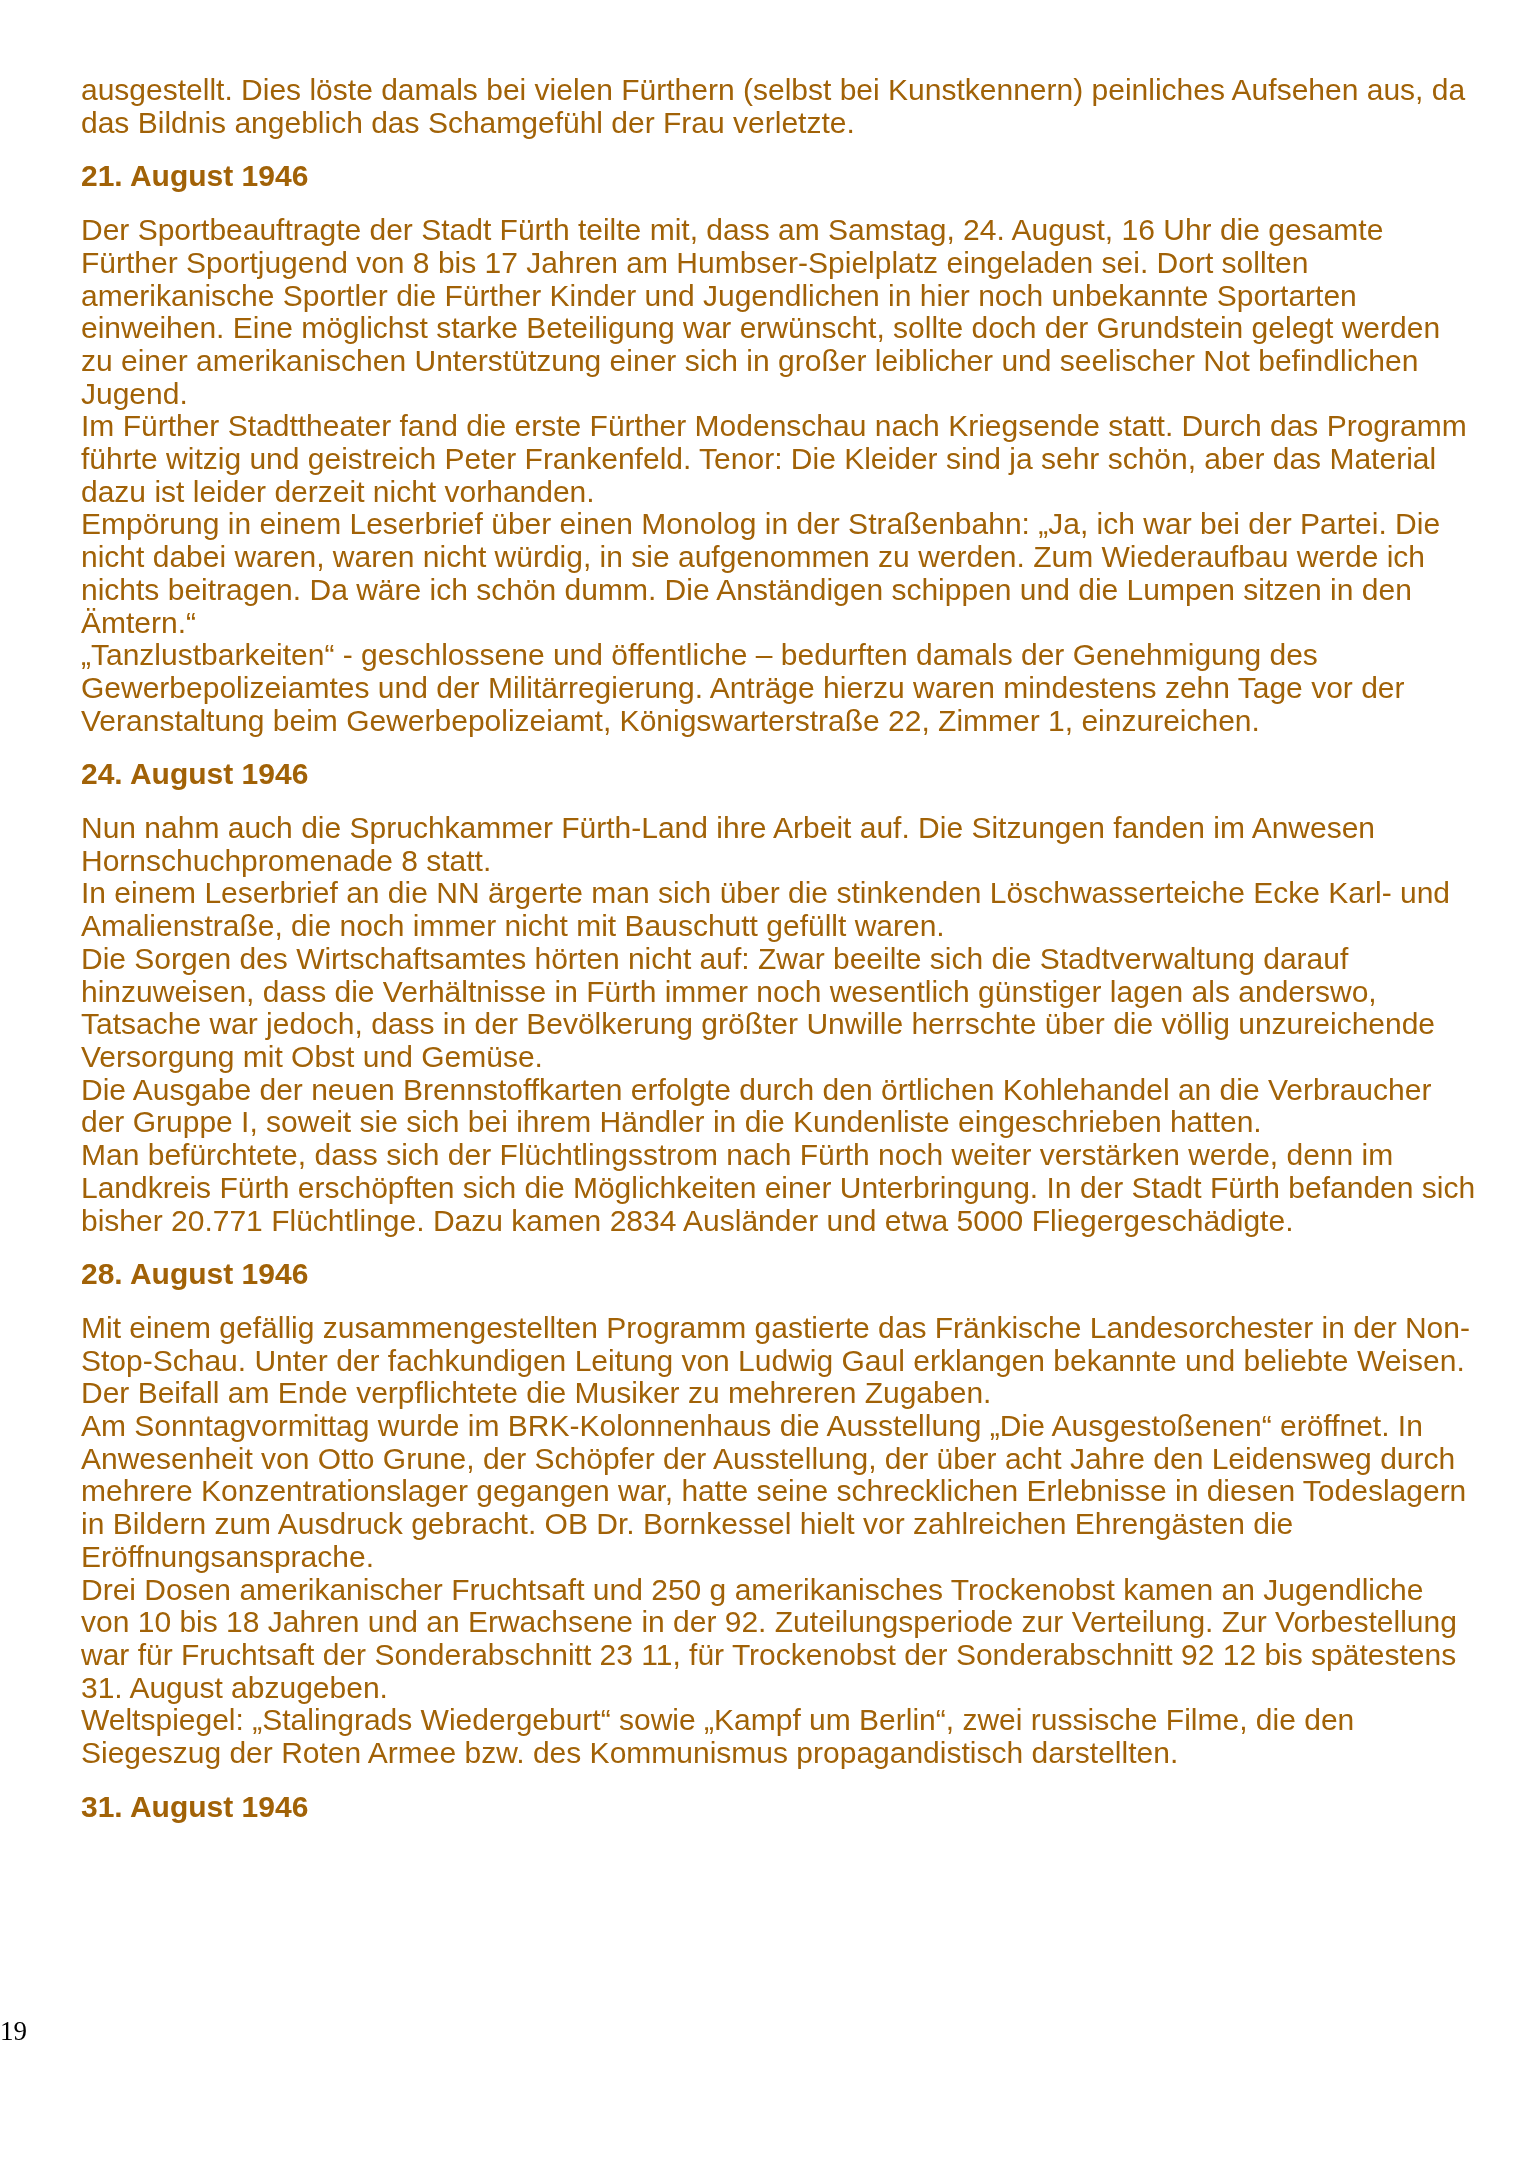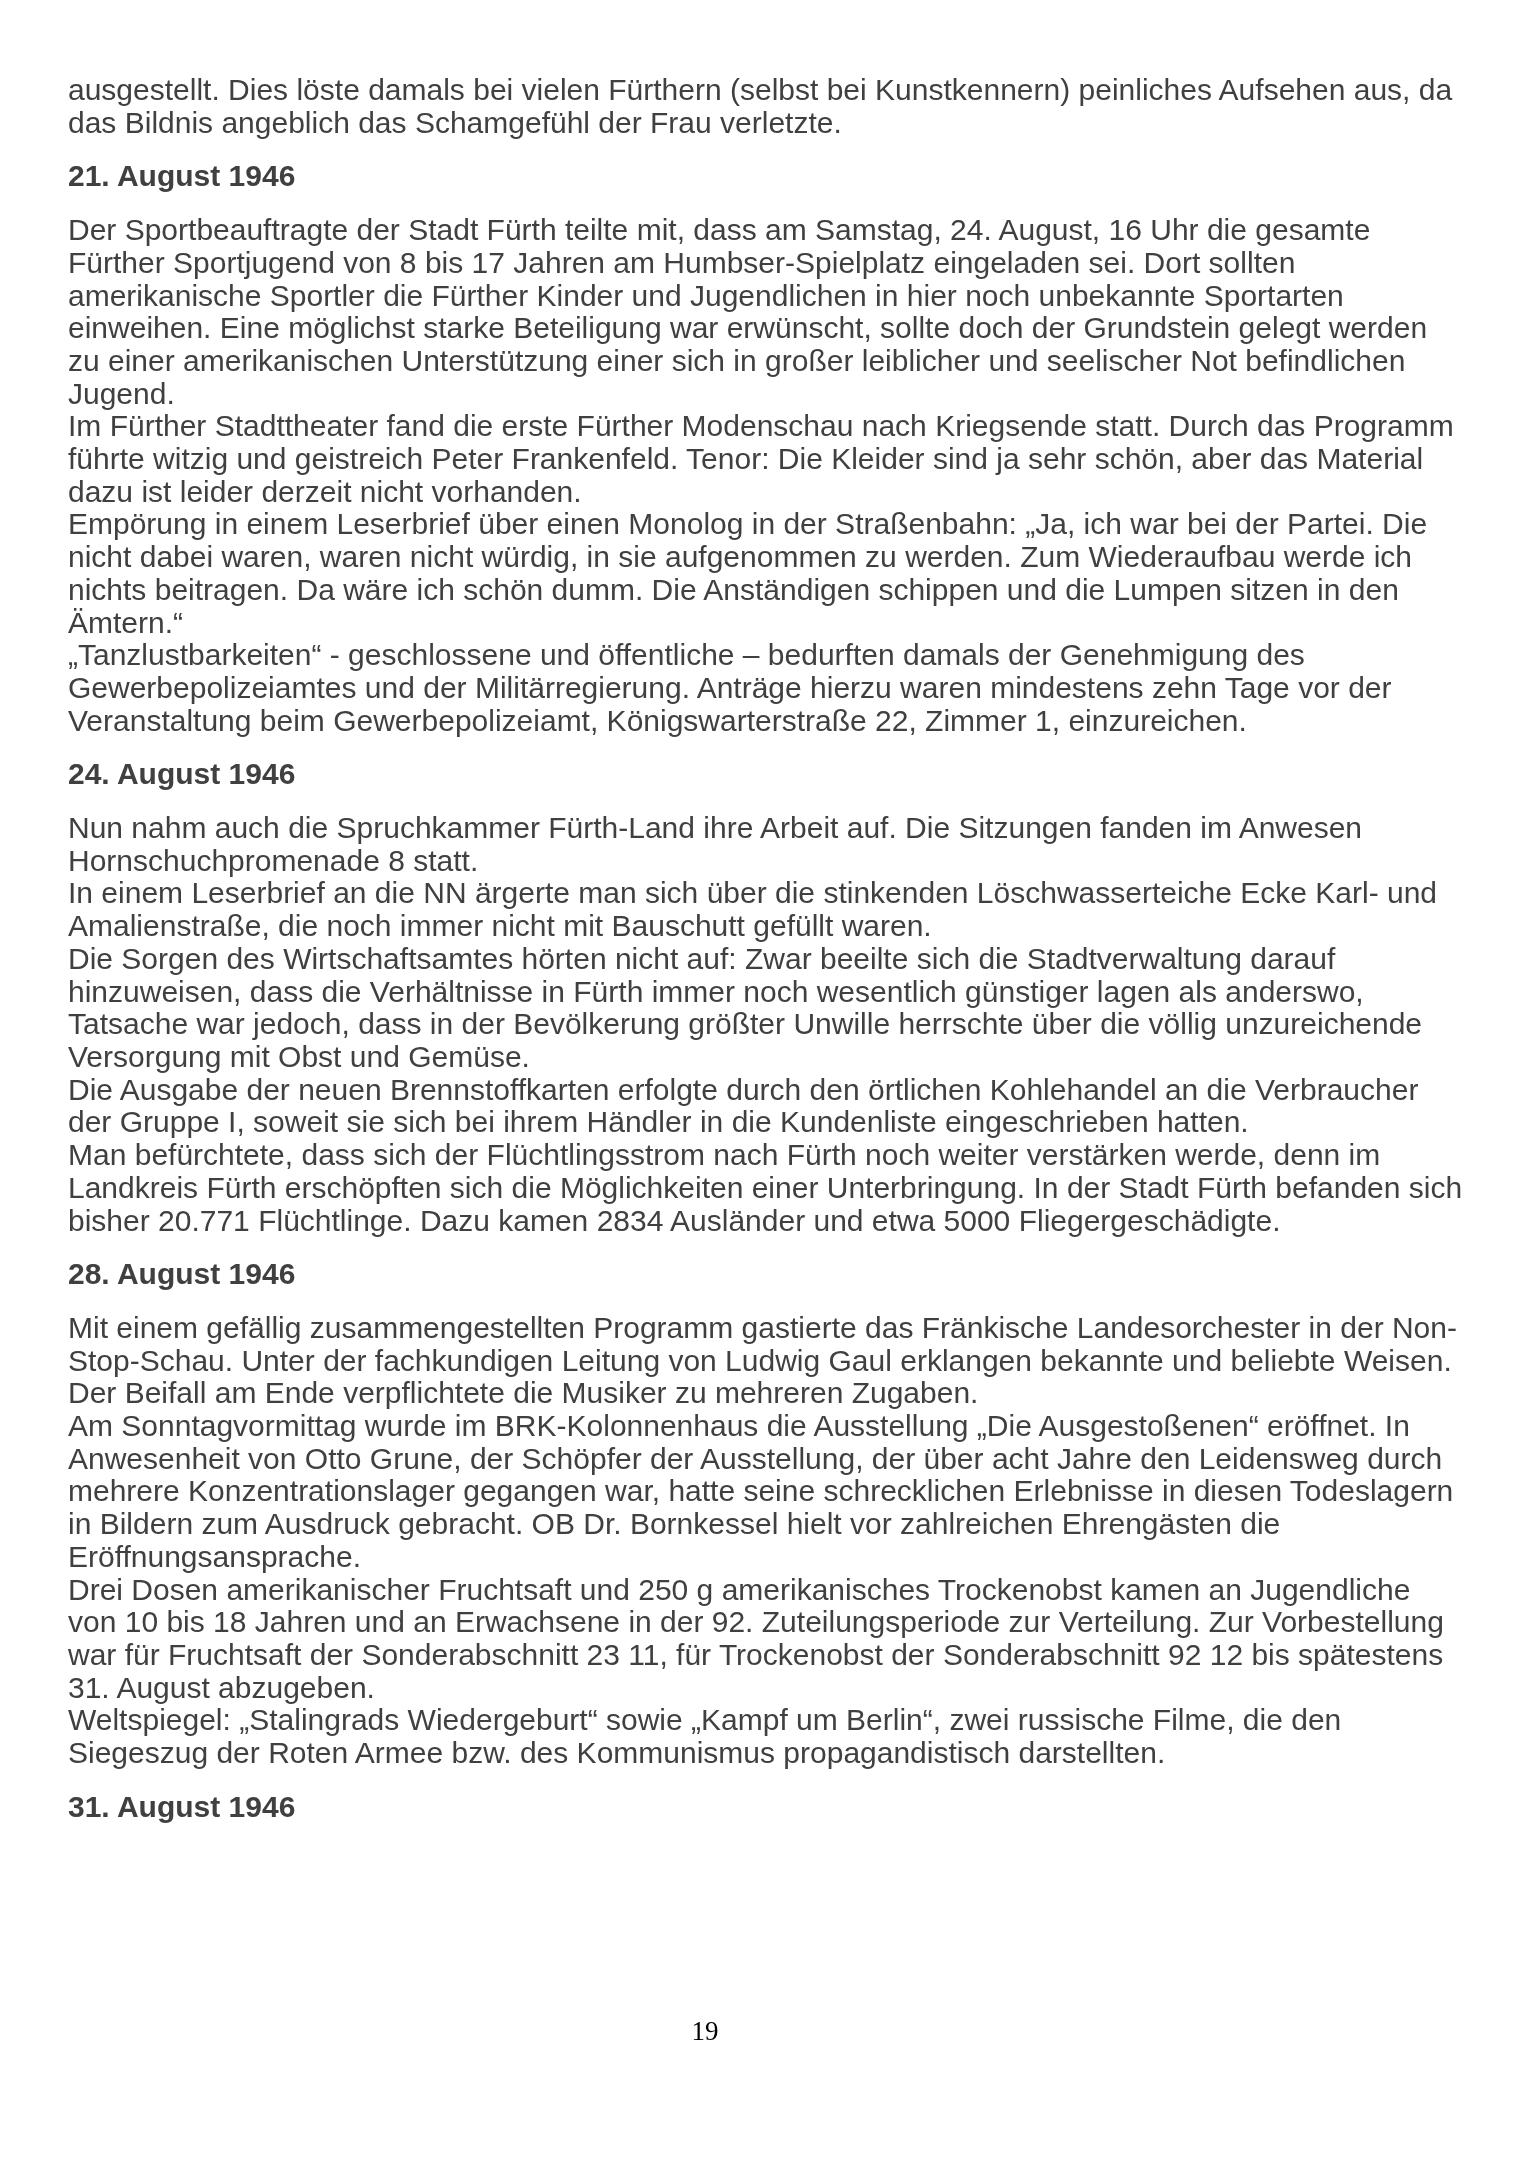--- a/index.html
+++ b/index.html
@@ -13,44 +13,43 @@
   }
   .page {
     position: relative;
     width: 1536px;
     height: 2173px;
     background: #ffffff;
     overflow: hidden;
   }
   .content {
     position: absolute;
-    left: 68px;
+    left: 81px;
     top: 74px;
     width: 1448px;
     font-size: 30px;
     line-height: 32.7px;
-    color: #404040;
+    color: #a16207;
   }
   .para {
     white-space: pre-line;
     margin: 0;
   }
   .heading {
     font-weight: bold;
     font-size: 30px;
     line-height: 32.7px;
     margin: 21px 0;
     white-space: pre-line;
   }
   .page-number {
     position: absolute;
     top: 2016px;
     left: 0;
     width: 1410px;
-    text-align: center;
     font-family: "Liberation Serif", serif;
     font-size: 27px;
     color: #000000;
   }
 </style>
 </head>
 <body>
 
 <div class="page">
   <div class="content">

